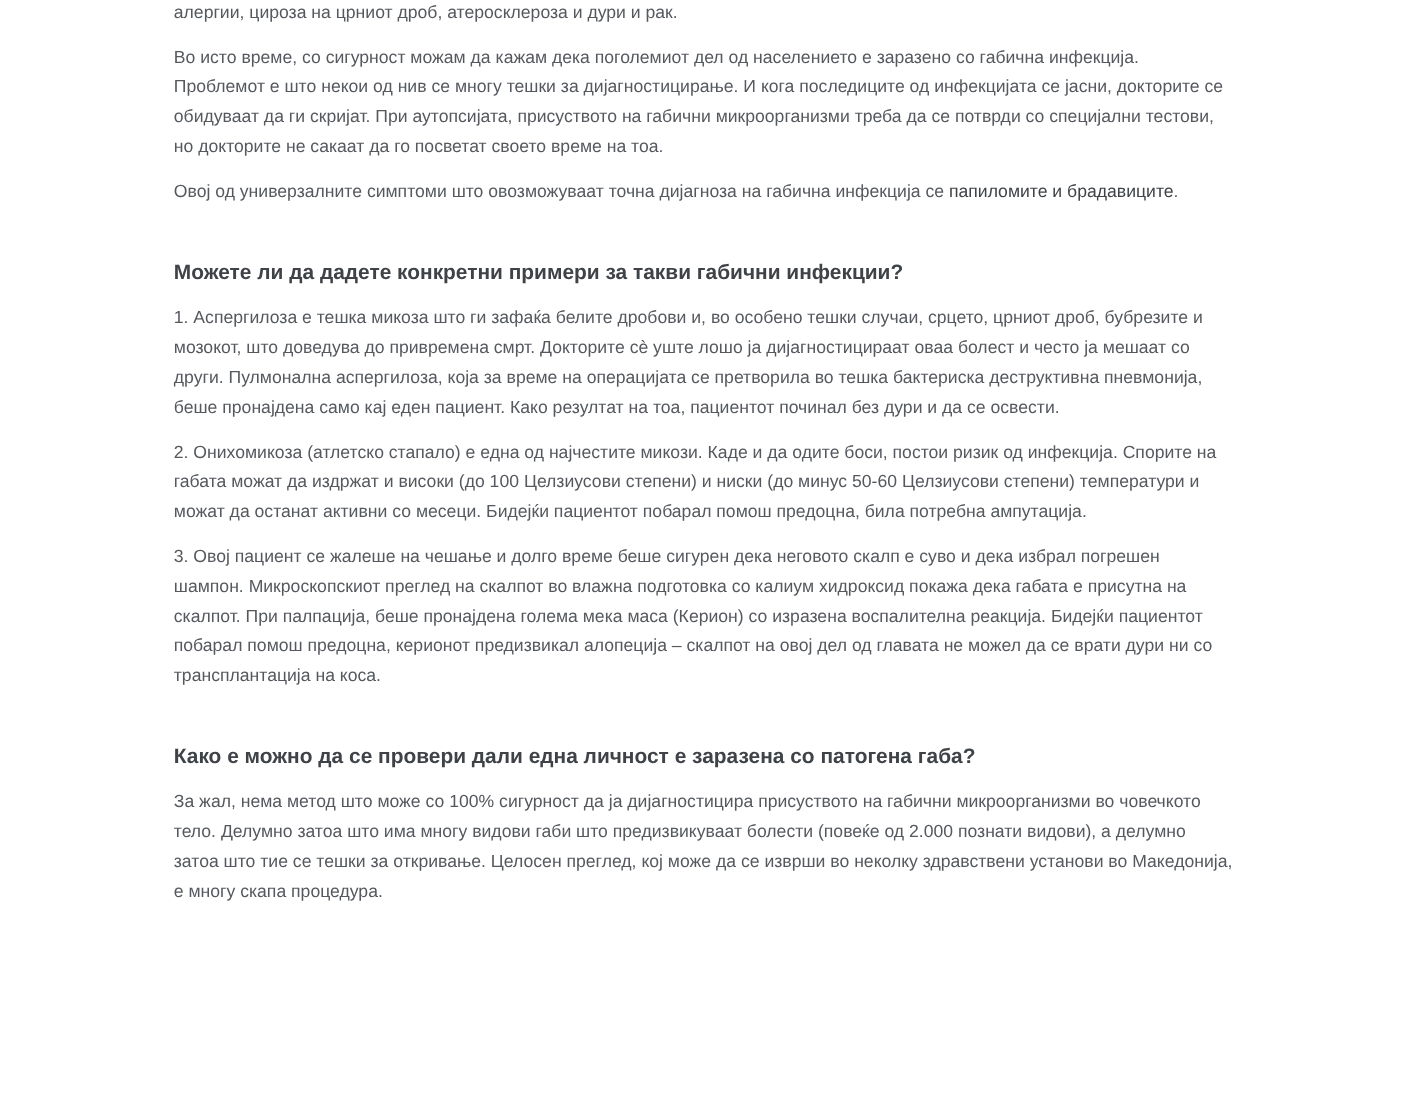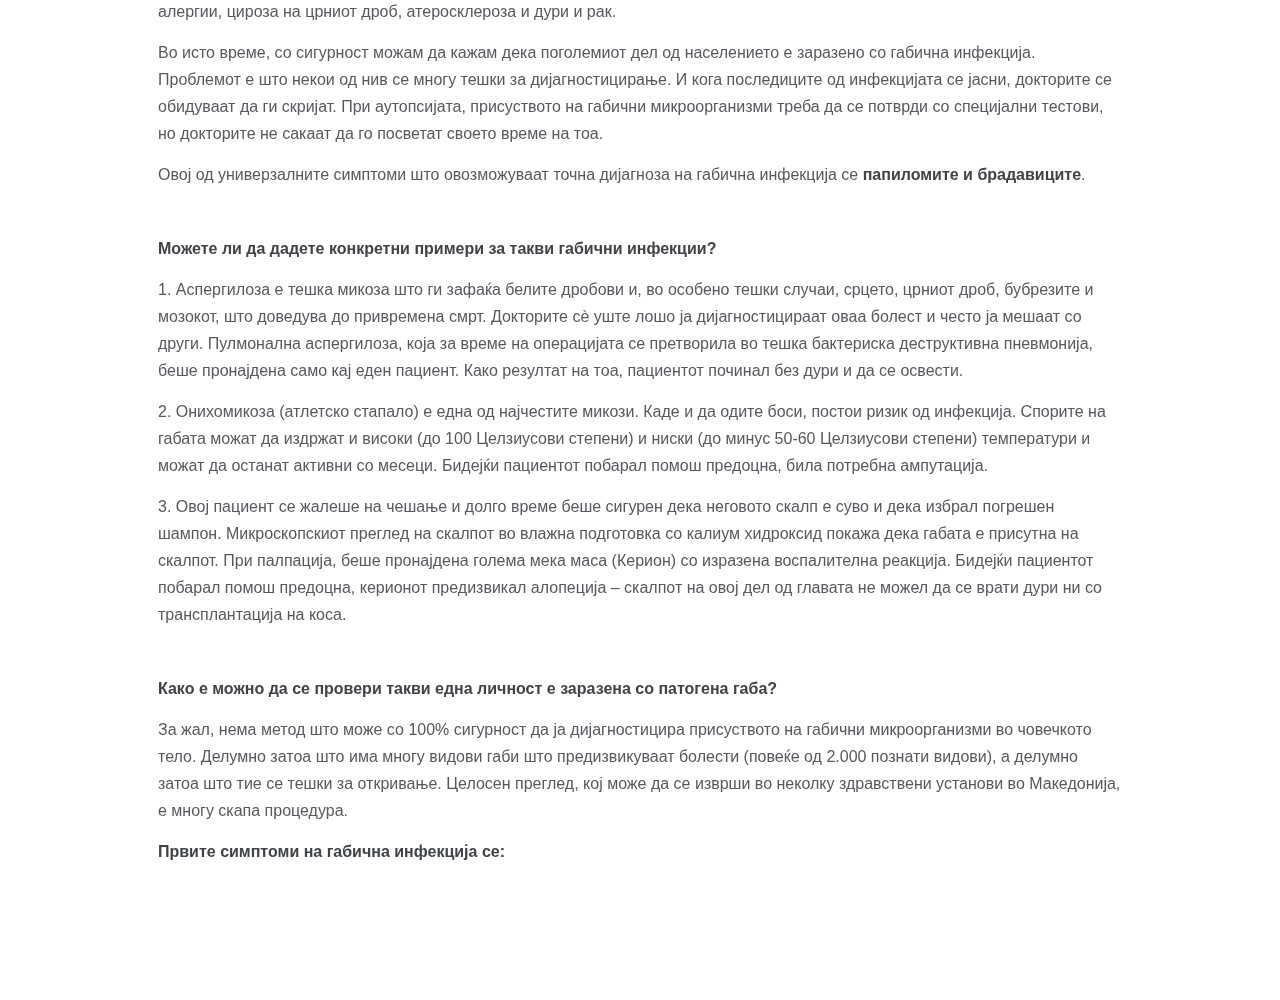--- a/index.html
+++ b/index.html
@@ -17,25 +17,25 @@
     font-size: 16px;
     line-height: 27px;
     color: #55595e;
     text-align: left;
   }
   .article p {
     margin: 0 0 14px 0;
   }
   .article p strong,
   .article p.bold-line {
-    font-weight: bold;
+    font-weight: normal;
     color: #3f4347;
   }
   .article h2.question {
-    font-size: 16px;
+    font-size: 19px;
     line-height: 27px;
     font-weight: bold;
     color: #3f4347;
     margin: 47px 0 14px 0;
   }
 </style>
 </head>
 <body>
 
 <main class="article">
@@ -50,19 +50,18 @@
 
   <h2 class="question">Можете ли да дадете конкретни примери за такви габични инфекции?</h2>
 
 
   <p>1. Аспергилоза е тешка микоза што ги зафаќа белите дробови и, во особено тешки случаи, срцето, црниот дроб, бубрезите и мозокот, што доведува до привремена смрт. Докторите сè уште лошо ја дијагностицираат оваа болест и често ја мешаат со други. Пулмонална аспергилоза, која за време на операцијата се претворила во тешка бактериска деструктивна пневмонија, беше пронајдена само кај еден пациент. Како резултат на тоа, пациентот починал без дури и да се освести.</p>
 
   <p>2. Онихомикоза (атлетско стапало) е една од најчестите микози. Каде и да одите боси, постои ризик од инфекција. Спорите на габата можат да издржат и високи (до 100 Целзиусови степени) и ниски (до минус 50-60 Целзиусови степени) температури и можат да останат активни со месеци. Бидејќи пациентот побарал помош предоцна, била потребна ампутација.</p>
 
   <p>3. Овој пациент се жалеше на чешање и долго време беше сигурен дека неговото скалп е суво и дека избрал погрешен шампон. Микроскопскиот преглед на скалпот во влажна подготовка со калиум хидроксид покажа дека габата е присутна на скалпот. При палпација, беше пронајдена голема мека маса (Керион) со изразена воспалителна реакција. Бидејќи пациентот побарал помош предоцна, керионот предизвикал алопеција – скалпот на овој дел од главата не можел да се врати дури ни со трансплантација на коса.</p>
 
-  <h2 class="question">Како е можно да се провери такви една личност е заразена со патогена габа?</h2>
+  <h2 class="question">Како е можно да се провери дали една личност е заразена со патогена габа?</h2>
 
   <p>За жал, нема метод што може со 100% сигурност да ја дијагностицира присуството на габични микроорганизми во човечкото тело. Делумно затоа што има многу видови габи што предизвикуваат болести (повеќе од 2.000 познати видови), а делумно затоа што тие се тешки за откривање. Целосен преглед, кој може да се изврши во неколку здравствени установи во Македонија, е многу скапа процедура.</p>
 
-  <p class="bold-line">Првите симптоми на габична инфекција се:</p>
 
 </main>
 
 </body></html>

